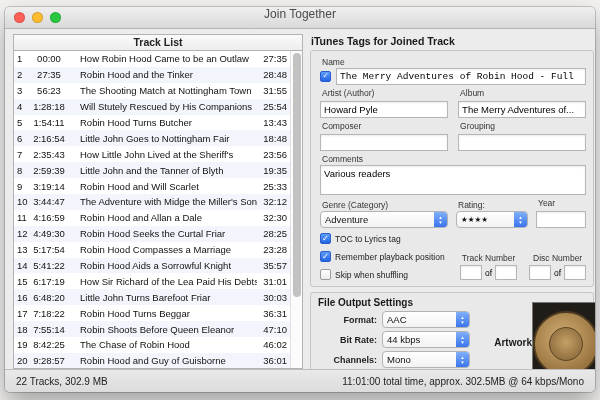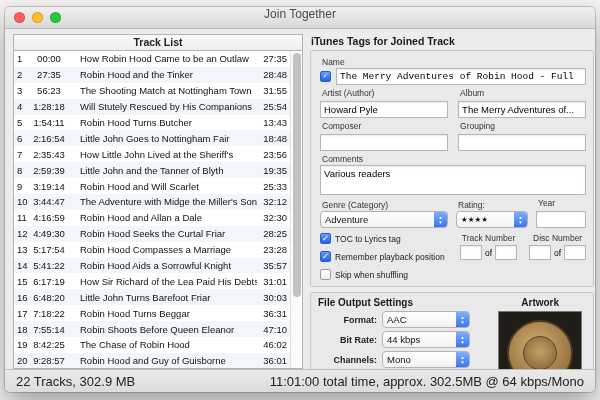--- a/index.html
+++ b/index.html
@@ -57,45 +57,45 @@
           display:flex; flex-direction:column; align-items:center; justify-content:center; color:#fff; }
   .step::before { content:"▲"; font-size:4.5px; line-height:5px; }
   .step::after  { content:"▼"; font-size:4.5px; line-height:5px; }
 
   .genre-row { display:flex; gap:8px; align-items:flex-end; }
   .genre-col { width:128px; } .rating-col { width:72px; } .year-col { width:46px; flex:1; }
 
   .opts-row { display:flex; margin-top:5px; }
   .checks { width:140px; display:flex; flex-direction:column; gap:7px; }
   .check-line { display:flex; align-items:center; gap:4px; font-size:8.5px; color:#222; }
-  .numbers { flex:1; display:flex; gap:12px; justify-content:flex-end; }
+  .numbers { flex:1; display:flex; gap:12px; justify-content:flex-end;align-items:flex-end; }
   .numcol { text-align:center; }
   .numcol .fld-label { margin:0 0 2px 0; }
   .numfields { display:flex; align-items:center; gap:3px; font-size:8.5px; }
   .numfields input { width:22px; height:15px; border:1px solid #b6b6b6; background:#fff; box-shadow:inset 0 1px 2px rgba(0,0,0,.08); }
 
   .output-box { margin-top:5px; border:1px solid #c6c6c6; border-radius:3px; background:#e9e9e9; padding:4px 7px 6px 7px; flex:1; }
   .out-grid { display:flex; }
   .out-left { flex:1; }
   .sec-header { font-weight:bold; font-size:10px; color:#1a1a1a; margin-bottom:3px; }
   .out-row { display:flex; align-items:center; margin-bottom:3px; }
   .out-row .olabel { width:64px; text-align:right; font-size:9px; font-weight:bold; color:#222; padding-right:5px; }
   .out-row .popup { width:88px; }
-  .art-col { width:92px; display:flex; flex-direction:column; align-items:center; }
+  .art-col { width:92px; display:flex; flex-direction:row; align-items:center; }
   .artwork { width:84px; height:84px; background:#201c18; border:1px solid #777; display:flex; align-items:center; justify-content:center; }
   .art-circle { width:66px; height:66px; border-radius:50%; background:radial-gradient(circle at 45% 40%, #d3af72, #9a7440 70%, #6d5026);
                 border:2px solid #4c3a20; display:flex; align-items:center; justify-content:center; }
   .art-inner { width:34px; height:34px; border-radius:50%; border:1px solid #5d4527;
                background:radial-gradient(circle at 50% 45%, #c5a065, #7d5e33); }
   .media-row { display:flex; align-items:center; margin-top:6px; gap:6px; }
   .media-row .mlabel { font-size:9.5px; font-weight:bold; color:#222; }
 
   .statusbar { position:absolute; left:0; right:0; bottom:0; height:23px; border-top:1px solid #bdbdbd;
                background:linear-gradient(#e9e9e9,#dcdcdc); display:flex; align-items:center;
-               justify-content:space-between; padding:0 11px; font-size:13px; color:#222; }
+               justify-content:space-between; padding:0 11px; font-size:10px; color:#222; }
 </style>
 </head>
 <body>
 
 <div class="window">
 
   <div class="titlebar">
     <div class="traffic">
       <span class="dot red"></span>
       <span class="dot yellow"></span>

